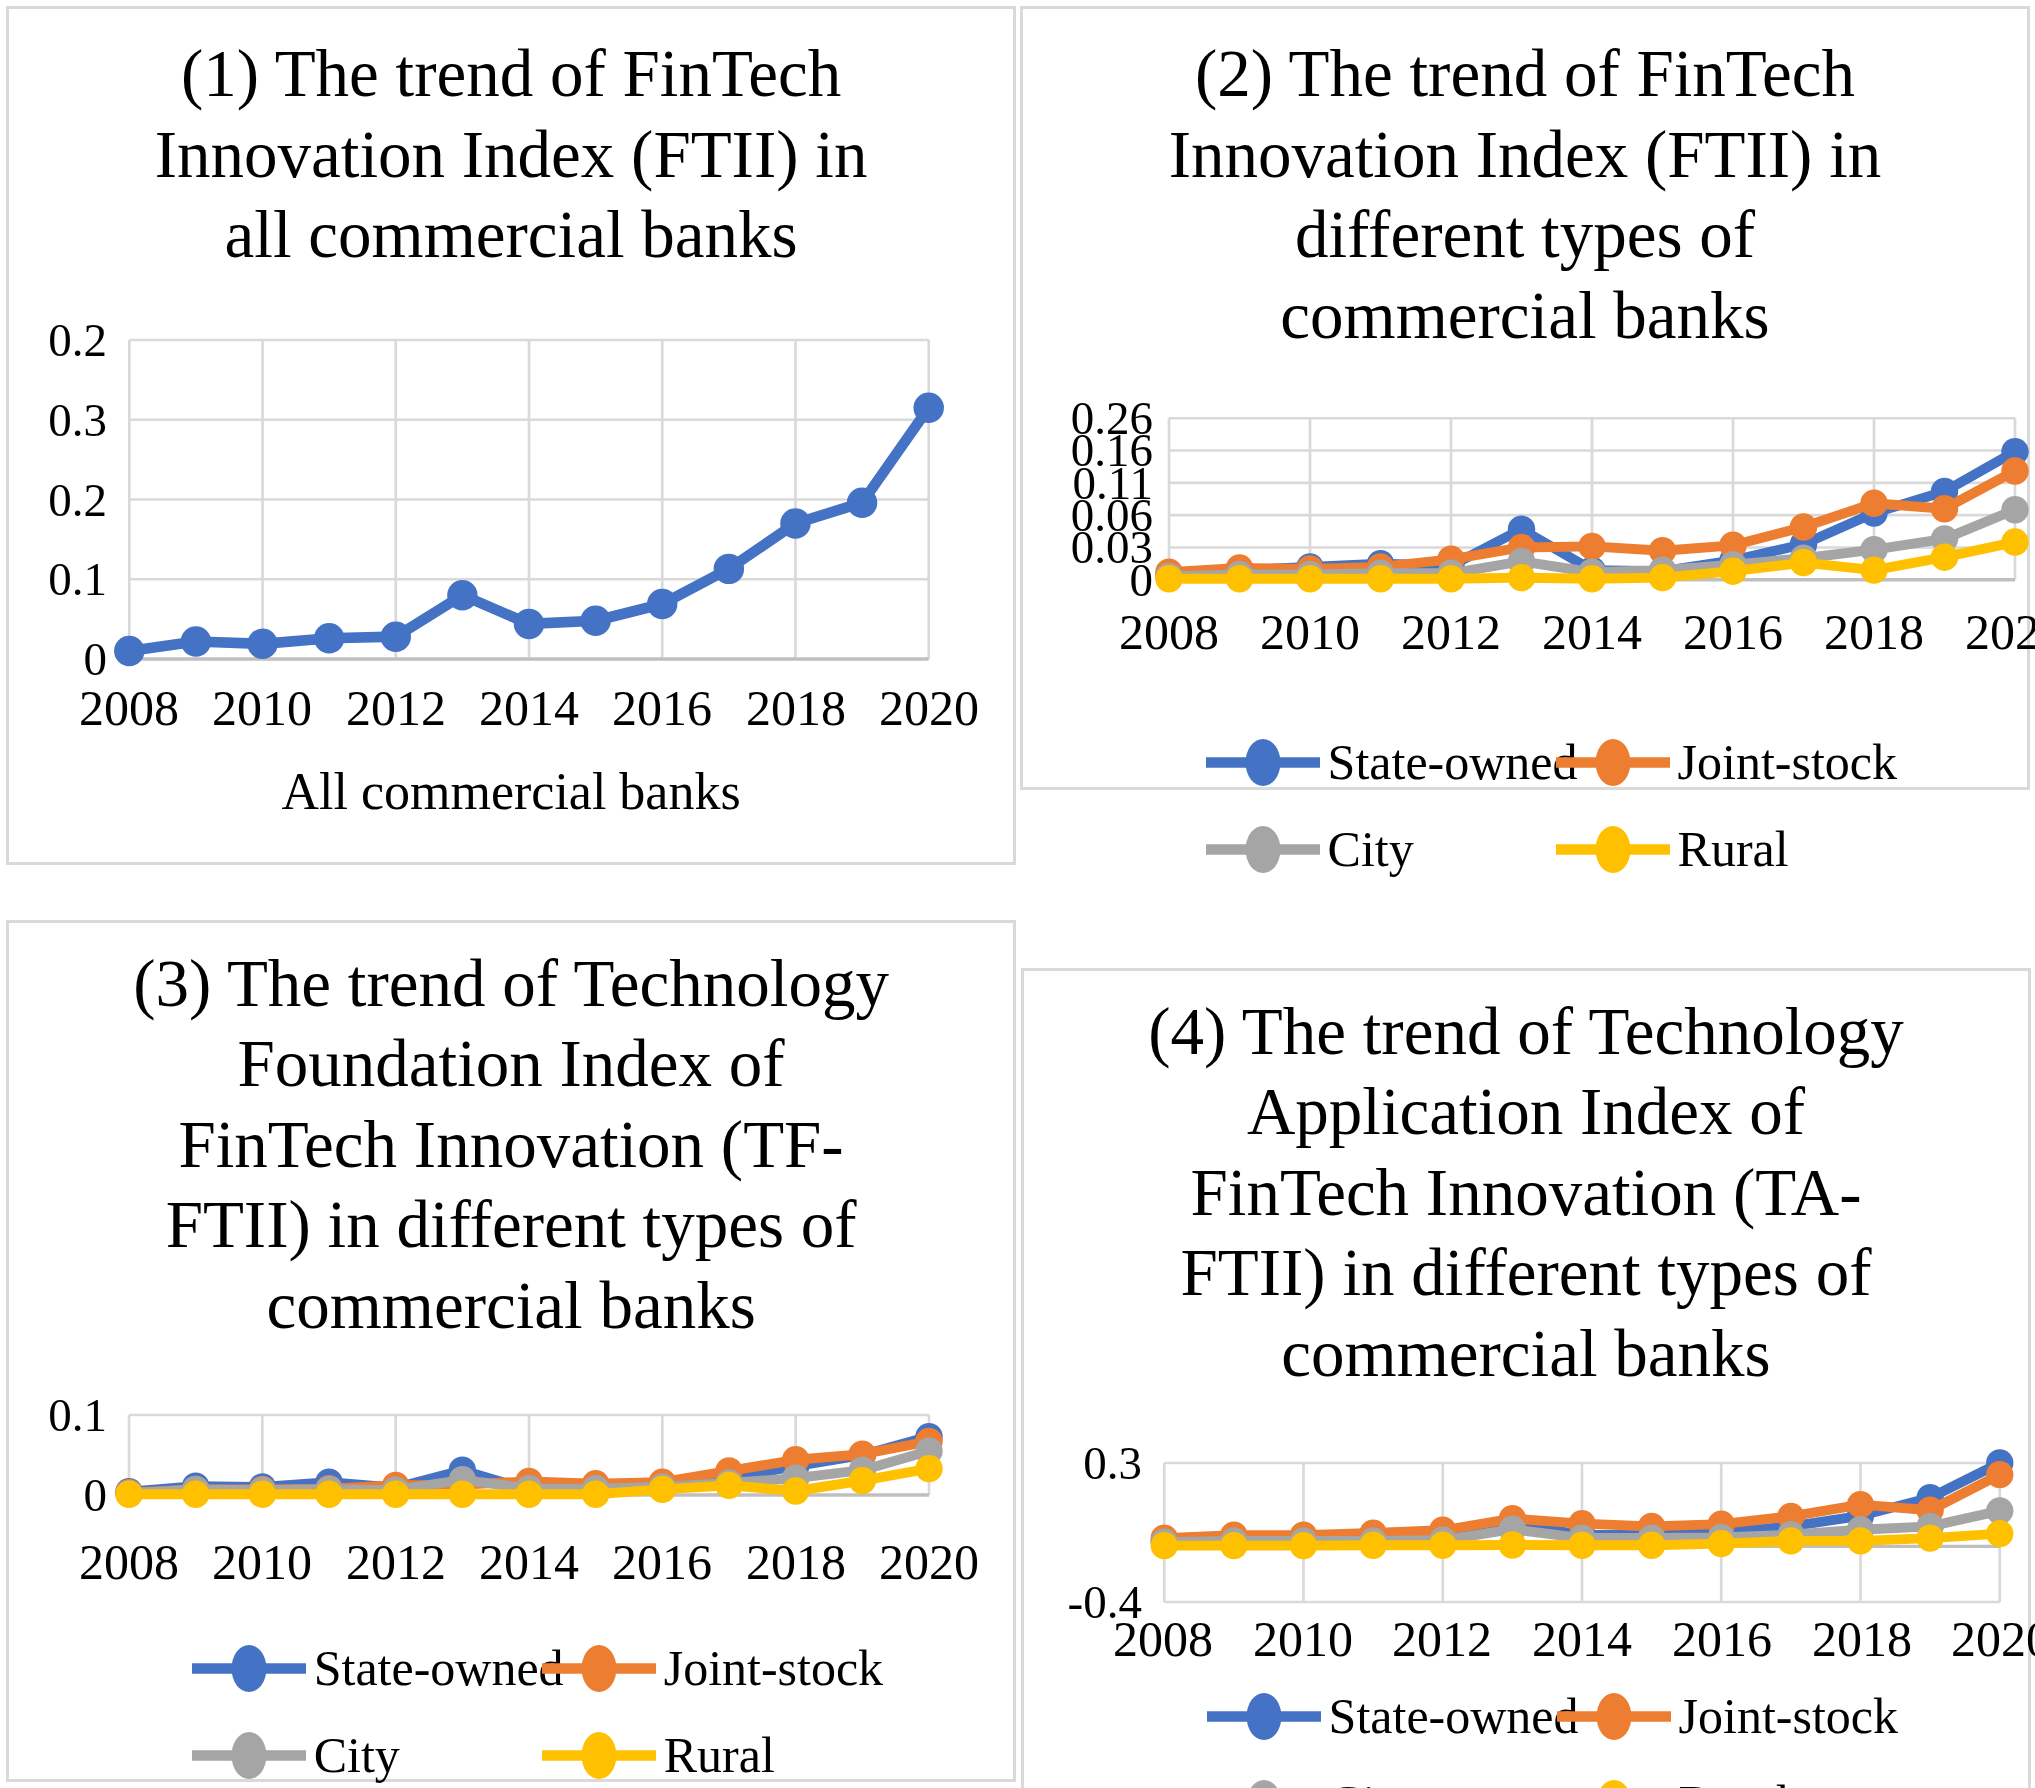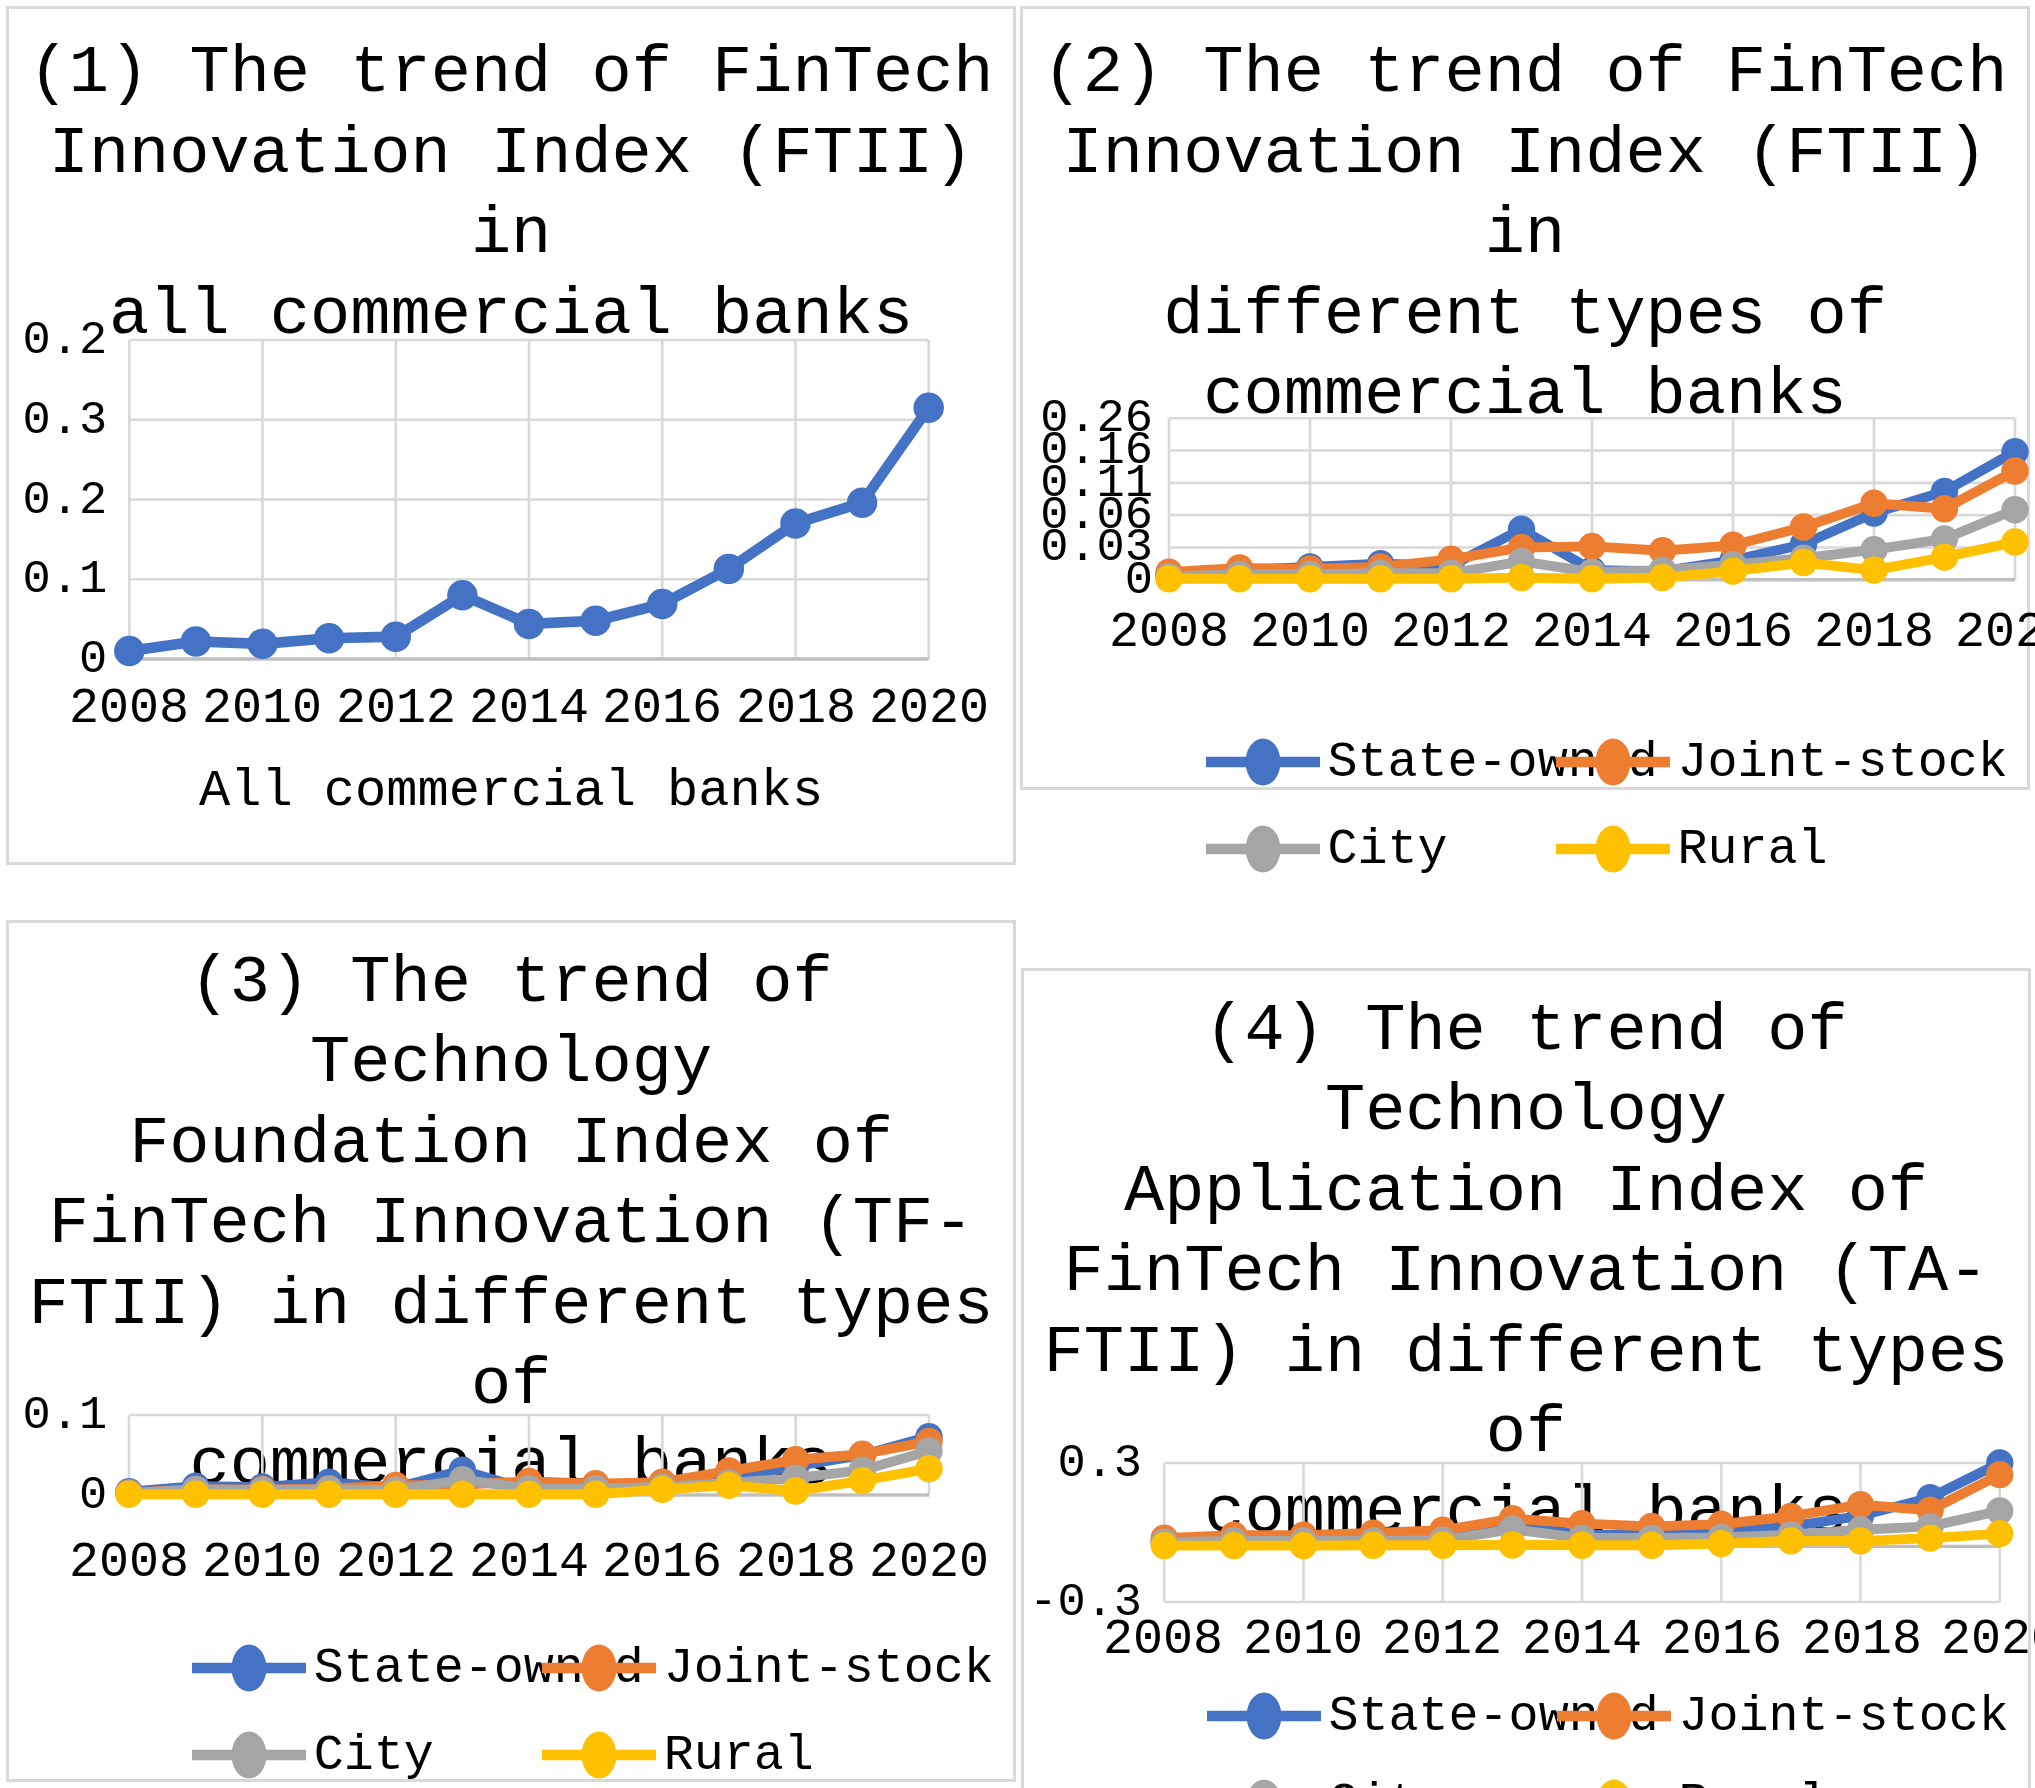--- a/index.html
+++ b/index.html
@@ -1,17 +1,17 @@
 <!DOCTYPE html>
 <html style="font-size:12.2px"><head>
 <meta charset="utf-8">
 <style>
   html,body{margin:0;padding:0;background:#fff;}
   .stage{position:relative;width:2035px;height:1788px;background:#fff;
-         font-family:Liberation Mono, monospace;color:#000;}
+         font-family:Liberation Serif, serif;color:#000;}
   .panel{position:absolute;background:#fff;border:3px solid #D9D9D9;box-sizing:border-box;}
   .title{position:absolute;left:0;right:0;margin:0;text-align:center;font-weight:400;
          font-size:67px;line-height:1.2;white-space:pre-line;}
   .plot{position:absolute;}
   .plot svg{overflow:visible;display:block;}
   .ylabels{position:absolute;}
   .ylabels span{position:absolute;right:0;transform:translateY(-50%);font-size:47px;white-space:nowrap;}
   .xlabels{position:absolute;height:0;}
   .xlabels span{position:absolute;transform:translate(-50%,-50%);font-size:50px;white-space:nowrap;}
   .legend-single{position:absolute;left:0;right:0;text-align:center;transform:translateY(-50%);font-size:52px;}
@@ -329,21 +329,21 @@
     </div>
   </section>
 
   <section class="panel" style="left:1021px;top:968px;width:1010px;height:854px;">
     <h2 class="title" style="top:20px;">(4) The trend of Technology
 Application Index of
 FinTech Innovation (TA-
 FTII) in different types of
 commercial banks</h2>
     <div class="ylabels" style="left:0;top:492px;width:118px;height:139px;">
-        <span style="top: 139px;">-0.3</span>
+        <span style="top: 139px;">-0.4</span>
         <span style="top: 0px;">0.3</span>
       </div>
     <div class="plot" style="left:139px;top:492px;width:838px;height:139px;">
         <svg viewBox="0 0 1100 183" width="838" height="139">
           <line x1="0" y1="0" x2="0" y2="183" stroke="#D9D9D9" stroke-width="3.5"></line>
           <line x1="183.33333333333334" y1="0" x2="183.33333333333334" y2="183" stroke="#D9D9D9" stroke-width="3.5"></line>
           <line x1="366.6666666666667" y1="0" x2="366.6666666666667" y2="183" stroke="#D9D9D9" stroke-width="3.5"></line>
           <line x1="550" y1="0" x2="550" y2="183" stroke="#D9D9D9" stroke-width="3.5"></line>
           <line x1="733.3333333333334" y1="0" x2="733.3333333333334" y2="183" stroke="#D9D9D9" stroke-width="3.5"></line>
           <line x1="916.6666666666666" y1="0" x2="916.6666666666666" y2="183" stroke="#D9D9D9" stroke-width="3.5"></line>

